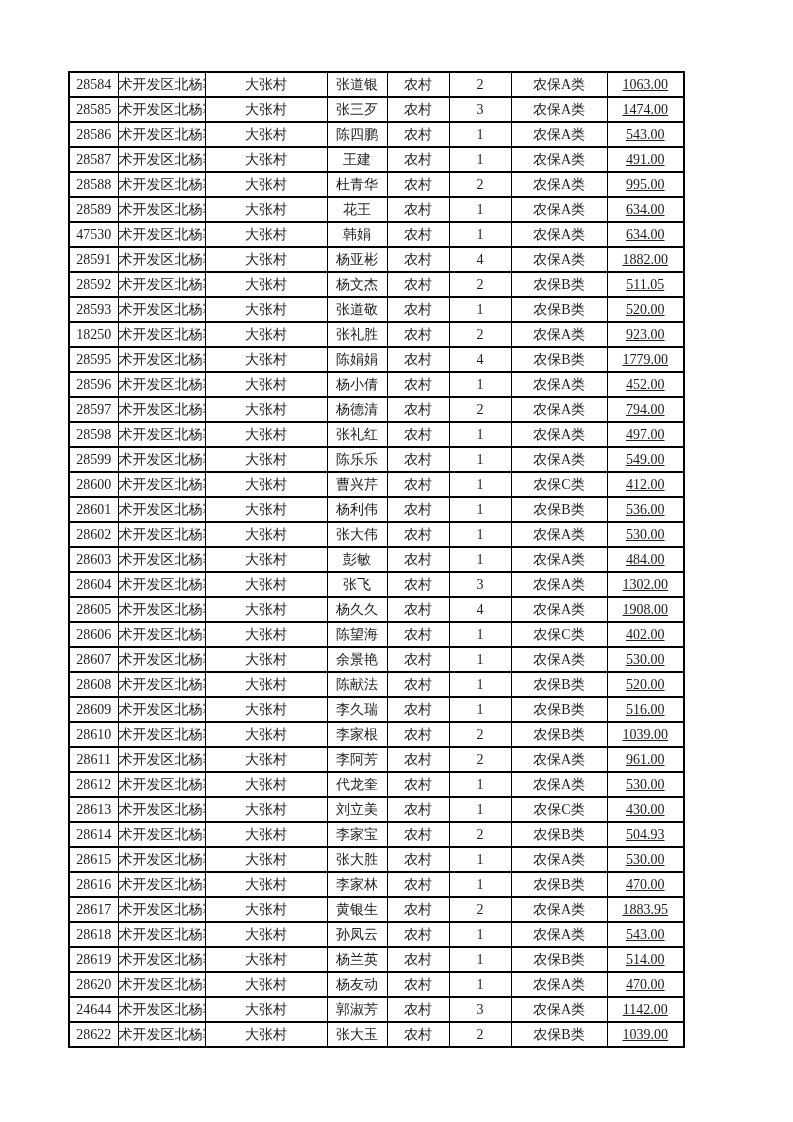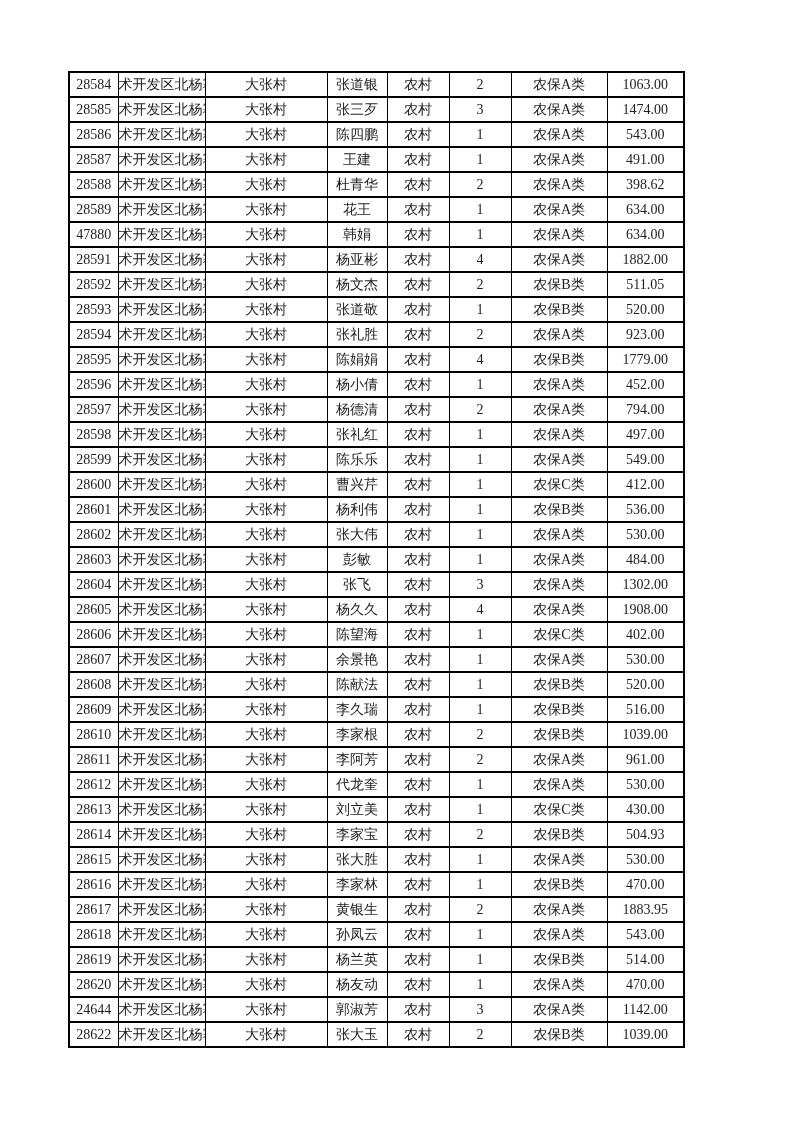--- a/index.html
+++ b/index.html
@@ -46,20 +46,21 @@
     text-align: right;
     padding-right: 4px;
   }
   td.c-district {
     text-align: left;
     padding-left: 1px;
   }
   td.c-amount {
     text-align: right;
     padding-right: 13px;
+    text-decoration: underline;
   }
 </style>
 </head>
 <body>
 
 <div class="page">
   <table class="sheet">
     <colgroup>
       <col style="width:49px">
       <col style="width:87px">
@@ -112,34 +113,34 @@
     <td class="c-amount">491.00</td>
   </tr>
         <tr>
     <td class="c-id">28588</td>
     <td class="c-district">术开发区北杨寨</td>
     <td class="c-village">大张村</td>
     <td class="c-name">杜青华</td>
     <td class="c-res">农村</td>
     <td class="c-count">2</td>
     <td class="c-category">农保A类</td>
-    <td class="c-amount">398.62</td>
+    <td class="c-amount">995.00</td>
   </tr>
         <tr>
     <td class="c-id">28589</td>
     <td class="c-district">术开发区北杨寨</td>
     <td class="c-village">大张村</td>
     <td class="c-name">花王</td>
     <td class="c-res">农村</td>
     <td class="c-count">1</td>
     <td class="c-category">农保A类</td>
     <td class="c-amount">634.00</td>
   </tr>
         <tr>
-    <td class="c-id">47880</td>
+    <td class="c-id">47530</td>
     <td class="c-district">术开发区北杨寨</td>
     <td class="c-village">大张村</td>
     <td class="c-name">韩娟</td>
     <td class="c-res">农村</td>
     <td class="c-count">1</td>
     <td class="c-category">农保A类</td>
     <td class="c-amount">634.00</td>
   </tr>
         <tr>
     <td class="c-id">28591</td>
@@ -165,21 +166,21 @@
     <td class="c-id">28593</td>
     <td class="c-district">术开发区北杨寨</td>
     <td class="c-village">大张村</td>
     <td class="c-name">张道敬</td>
     <td class="c-res">农村</td>
     <td class="c-count">1</td>
     <td class="c-category">农保B类</td>
     <td class="c-amount">520.00</td>
   </tr>
         <tr>
-    <td class="c-id">28594</td>
+    <td class="c-id">18250</td>
     <td class="c-district">术开发区北杨寨</td>
     <td class="c-village">大张村</td>
     <td class="c-name">张礼胜</td>
     <td class="c-res">农村</td>
     <td class="c-count">2</td>
     <td class="c-category">农保A类</td>
     <td class="c-amount">923.00</td>
   </tr>
         <tr>
     <td class="c-id">28595</td>

